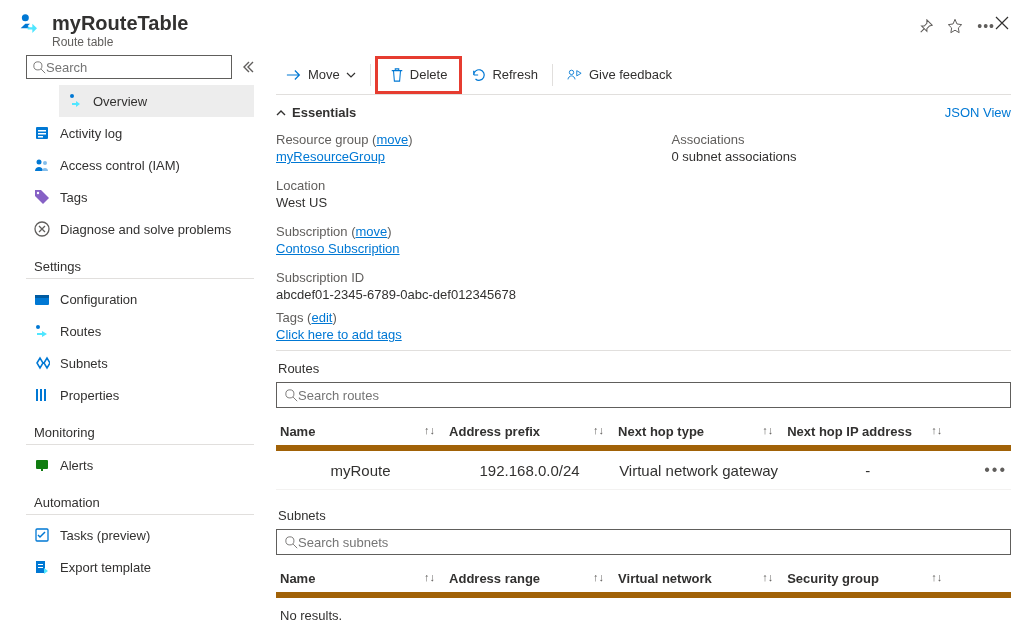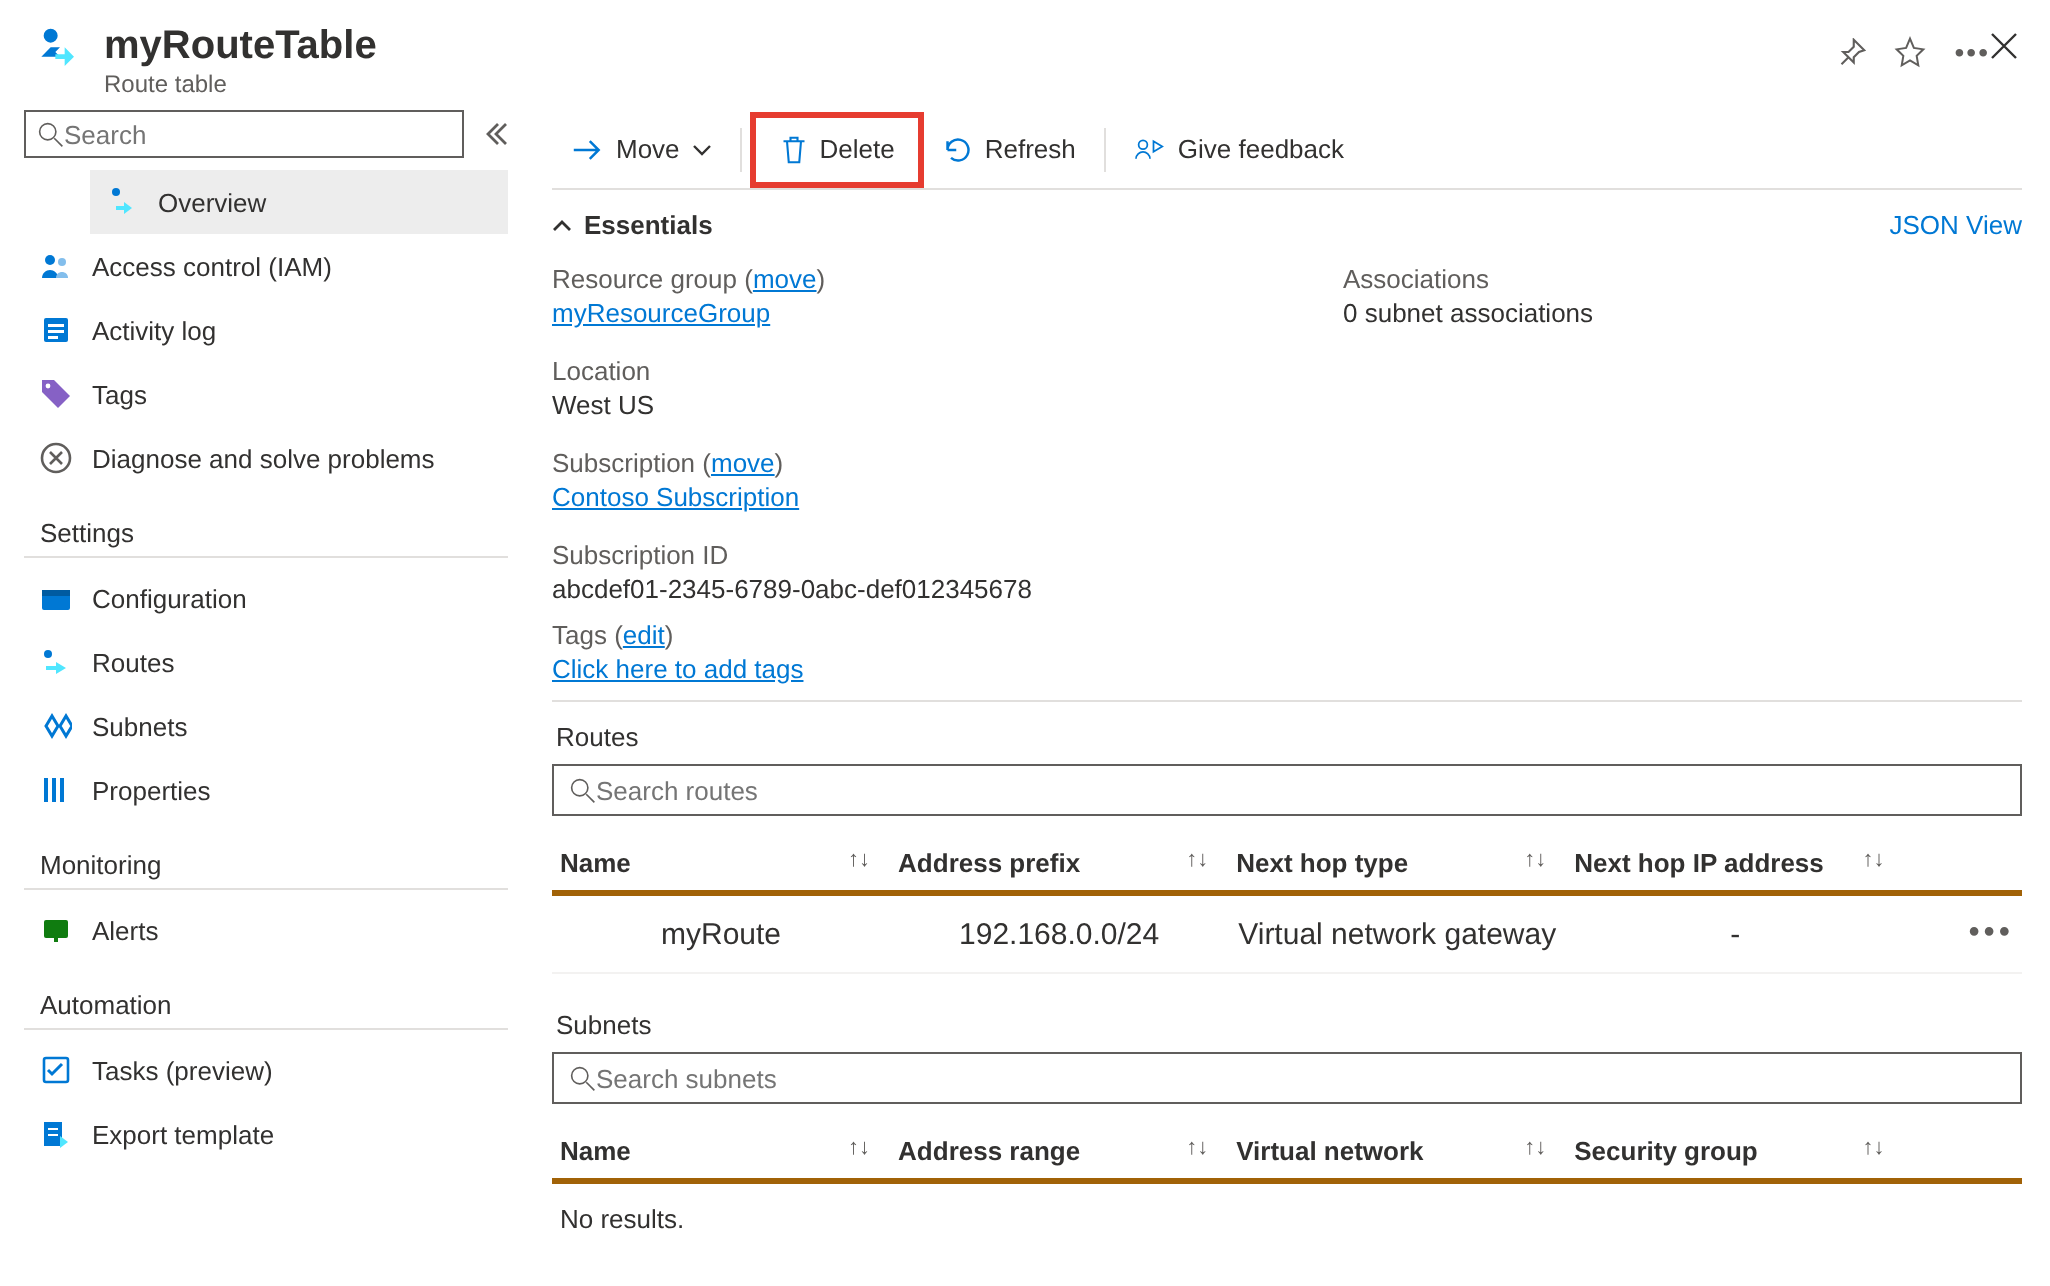--- a/index.html
+++ b/index.html
@@ -10,21 +10,21 @@
   .header { display: flex; align-items: flex-start; padding: 12px 16px 6px 16px; }
   .header-icon { width: 28px; height: 28px; margin-right: 8px; }
   .title-block { flex: 1; }
   .title { font-size: 20px; font-weight: 600; }
   .subtitle { font-size: 12px; color: #605e5c; margin-top: 0px; }
   .title-icons { display: flex; align-items: center; gap: 14px; margin-left: 14px; margin-top: 6px;}
   .close-icon-wrap { margin-left: auto; margin-top: 4px;}
 
   
   .body { display: flex; }
-  .sidebar { width: 262px; padding: 0 8px 0 12px; }
+  .sidebar { width: 262px; padding: 0 8px 0 26px; }
   .content { flex: 1; padding: 0 14px 0 14px; }
 
   
   .search-row { display:flex; align-items:center; gap:10px; margin-bottom: 6px;}
   .search-box { flex:1; display: flex; align-items: center; border: 1px solid #605e5c; height: 24px; padding: 0 6px; color: #605e5c; background:#fff;}
   .search-box input { border: none; outline: none; font-size: 13px; width: 100%; color:#605e5c; background:transparent;}
   .collapse-chevron { color:#605e5c; }
 
   
   .nav-item { display: flex; align-items: center; height: 32px; padding: 0 8px; cursor: pointer; }
@@ -48,21 +48,21 @@
   .ess-field-label { color:#605e5c; font-size:13px; }
   .ess-field-value { font-size:13px; margin-top:2px;}
 
   .tags-row { border-bottom:1px solid #e1dfdd; padding-bottom:8px; margin-bottom:10px;}
 
   
   .section-title { font-size:13px; margin: 8px 0 6px 2px; color:#323130;}
   .table-search { display:flex; align-items:center; border:1px solid #605e5c; height:26px; padding:0 8px; margin-bottom:10px; color:#605e5c;}
   .table-search input { border:none; outline:none; font-size:13px; width:100%; color:#323130;}
   table { width:100%; border-collapse:collapse; table-layout:fixed;}
-  th { text-align:left; font-weight:600; font-size:13px; padding:6px 4px; border-bottom:3px solid #a16207; position:relative;}
+  th { text-align:left; font-weight:600; font-size:13px; padding:6px 4px; border-bottom:6px solid #a16207; position:relative;}
   td { text-align:center; font-size:15px; padding:10px 4px; border-bottom:1px solid #f3f2f1;}
   .sort-arrows { color:#605e5c; font-size:11px; float:right; margin-right:6px;}
   .col-name{width:23%;} .col-2{width:23%;} .col-3{width:23%;} .col-4{width:23%;} .col-ctx{width:8%; text-align:right;}
   .row-menu{ text-align:right; color:#605e5c; font-size:16px; letter-spacing:2px;}
   .no-results { padding:10px 4px; font-size:13px; color:#323130;}
 
   .icon { display:inline-flex; }
 </style>
 </head>
 <body>
@@ -125,38 +125,38 @@
             <svg width="16" height="16" viewBox="0 0 16 16">
               <path fill="#0078d4" d="M5 1a2 2 0 100 4 2 2 0 000-4z"></path>
               <path fill="#50e6ff" d="M9 8l4 3-4 3v-2H5v-2h4z"></path>
             </svg>
           </span>
           <span>Overview</span>
         </div>
         <div class="nav-item">
           <span class="nav-icon icon">
             <svg width="16" height="16" viewBox="0 0 16 16">
+              <rect x="2" y="2" width="12" height="12" rx="1" fill="#0078d4"></rect>
+              <rect x="4" y="5" width="8" height="1.5" fill="#fff"></rect>
+              <rect x="4" y="8" width="8" height="1.5" fill="#fff"></rect>
+              <rect x="4" y="11" width="5" height="1.5" fill="#fff"></rect>
+            </svg>
+          </span>
+          <span>Activity log</span>
+        </div>
+        <div class="nav-item">
+          <span class="nav-icon icon">
+            <svg width="16" height="16" viewBox="0 0 16 16">
               <circle cx="5" cy="5" r="2.5" fill="#0078d4"></circle>
               <path fill="#0078d4" d="M1 14c0-2.5 2-4 4-4s4 1.5 4 4z"></path>
               <circle cx="11" cy="6" r="2" fill="#83beec"></circle>
               <path fill="#83beec" d="M8 14c0-2 1.5-3 3-3s3 1 3 3z"></path>
             </svg>
           </span>
           <span>Access control (IAM)</span>
-        </div>
-        <div class="nav-item">
-          <span class="nav-icon icon">
-            <svg width="16" height="16" viewBox="0 0 16 16">
-              <rect x="2" y="2" width="12" height="12" rx="1" fill="#0078d4"></rect>
-              <rect x="4" y="5" width="8" height="1.5" fill="#fff"></rect>
-              <rect x="4" y="8" width="8" height="1.5" fill="#fff"></rect>
-              <rect x="4" y="11" width="5" height="1.5" fill="#fff"></rect>
-            </svg>
-          </span>
-          <span>Activity log</span>
         </div>
         <div class="nav-item">
           <span class="nav-icon icon">
             <svg width="16" height="16" viewBox="0 0 16 16">
               <path fill="#8661c5" d="M1 1h6l8 8-6 6-8-8z"></path>
               <circle cx="4" cy="4" r="1.2" fill="#fff"></circle>
             </svg>
           </span>
           <span>Tags</span>
         </div>

